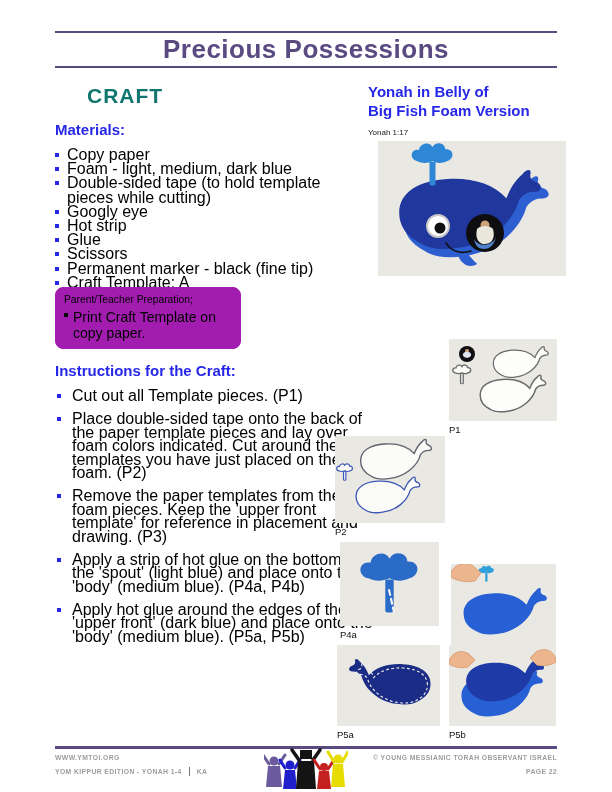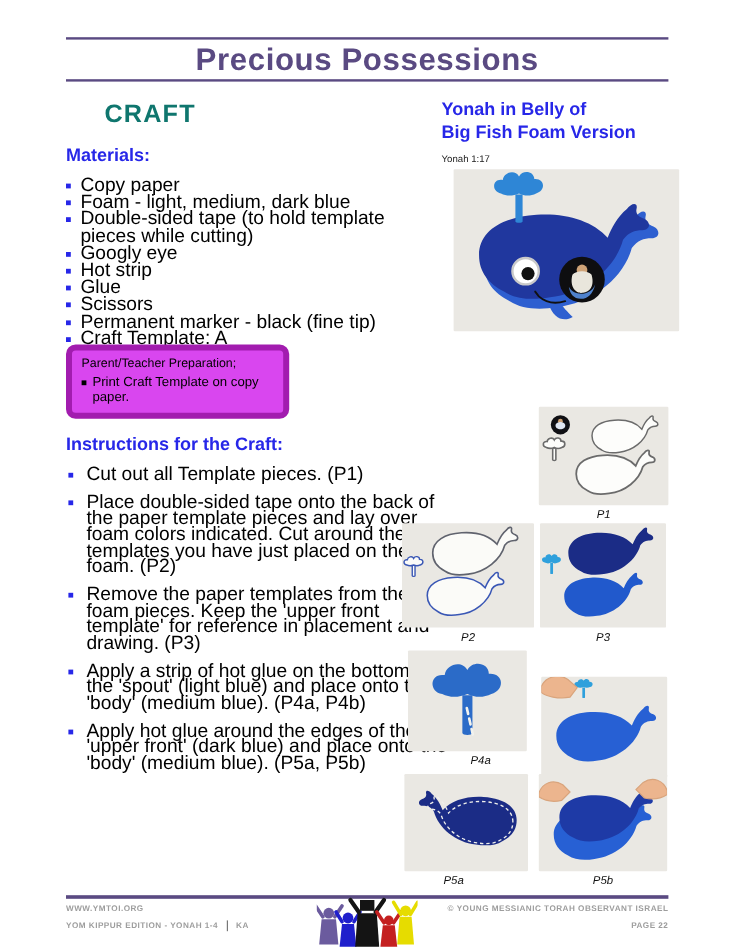--- a/index.html
+++ b/index.html
@@ -19,35 +19,35 @@
   .right-title { position:absolute; left:368px; top:82px; width:214px; 
     color:#2727e8; font-weight:bold; font-size:15px; line-height:19px; }
   .verse { font-size:8px; color:#222; font-weight:normal; margin-top:3px; }
   
   .blue-h { position:absolute; left:55px; font-size:15px; font-weight:bold; color:#2727e8; }
   .materials-h { top:121px; }
   .materials-list { position:absolute; left:55px; top:148px; width:312px; list-style:none; }
   .materials-list li { position:relative; padding-left:12px; font-size:16px; line-height:14.2px; color:#000; }
   .sq { position:absolute; left:0; top:5px; width:4px; height:4px; background:#2727e8; display:inline-block; }
   
-  .prep-box { position:absolute; left:55px; top:287px; width:186px; border:5px solid #a21caf;
-    border-radius:8px; padding:6px 8px 7px 8px; background:#d946ef; }
+  .prep-box { position:absolute; left:55px; top:287px; width:186px; border:1px solid #a21caf;
+    border-radius:8px; padding:6px 8px 7px 8px; background:#a21caf; }
   .prep-box .ph { font-size:10.3px; color:#000; margin-bottom:4px; }
-  .prep-box .pi { font-size:11px; color:#000; position:relative; padding-left:9px; }
+  .prep-box .pi { font-size:14px; color:#000; position:relative; padding-left:9px; }
   .prep-box .pi .bsq { position:absolute; left:0; top:4px; width:4px; height:4px; background:#000; }
   
   .instr-h { top:362px; }
   .steps { position:absolute; left:55px; top:389px; width:320px; list-style:none; }
   .steps li { position:relative; padding-left:17px; font-size:16px; line-height:13.5px;
     margin-bottom:9.5px; color:#000; }
   .steps .sq { top:5px; left:2px; }
   
   .fig { position:absolute; }
   .photo { background:#eae8e3; border-radius:1px; overflow:hidden; }
-  .plabel { text-align:center; font-size:9.5px; color:#111; margin-top:3px;font-style:italic; }
+  .plabel { font-size:9.5px; color:#111; margin-top:3px; }
   .f-main  { left:378px; top:141px; } .f-main  .photo { width:188px; height:135px; }
   .f-p1  { left:449px; top:339px; width:108px; } .f-p1  .photo { width:108px; height:82px; }
   .f-p2  { left:335px; top:436px; width:110px; } .f-p2  .photo { width:110px; height:87px; }
   .f-p3  { left:450px; top:436px; width:105px; } .f-p3  .photo { width:105px; height:87px; }
   .f-p4a { left:340px; top:542px; width:121px;  } .f-p4a .photo { width:99px;  height:84px; }
   .f-p4b { left:451px; top:564px; width:105px; } .f-p4b .photo { width:105px; height:84px; }
   .f-p5a { left:337px; top:645px; width:82px; } .f-p5a .photo { width:103px; height:81px; }
   .f-p5b { left:449px; top:645px; width:107px; } .f-p5b .photo { width:107px; height:81px; }
   
   .f-rule { position:absolute; left:55px; width:502px; top:746px; height:3px; background:#5a4a82; }
@@ -162,32 +162,20 @@
         <use href="#whaleP" transform="translate(20,0) scale(0.40)" fill="#fbfbf8" stroke="#60636e" stroke-width="3.4"></use>
         <g transform="translate(1,27) scale(0.29)" fill="#fbfbf8" stroke="#3a57b5" stroke-width="4">
             <use href="#spoutG"></use>
           </g>
         <use href="#whaleP" transform="translate(16,38) scale(0.36)" fill="#fbfbf8" stroke="#3a57b5" stroke-width="3.6"></use>
       </svg>
     </div>
     <figcaption class="plabel">P2</figcaption>
   </figure>
 
-  <figure class="fig f-p3">
-    <div class="photo">
-      <svg viewBox="0 0 105 87" width="105" height="87">
-        <use href="#whaleP" transform="translate(18,0) scale(0.40)" fill="#1b2c86"></use>
-        <g transform="translate(1,25) scale(0.29)" fill="#2fa0dc">
-            <use href="#spoutG"></use>
-          </g>
-        <use href="#whaleP" transform="translate(15,38) scale(0.37)" fill="#2159cc"></use>
-      </svg>
-    </div>
-    <figcaption class="plabel">P3</figcaption>
-  </figure>
 
   <figure class="fig f-p4a">
     <div class="photo">
       <svg viewBox="0 0 99 84" width="99" height="84">
         <g transform="translate(18,8) scale(1.05)" fill="#2b6bc8">
             <use href="#spoutG"></use>
           </g>
         <path d="M49,48 L54,70" fill="none" stroke="#f2f2ee" stroke-width="2.2" stroke-dasharray="5 4" stroke-linecap="round"></path>
       </svg>
     </div>

